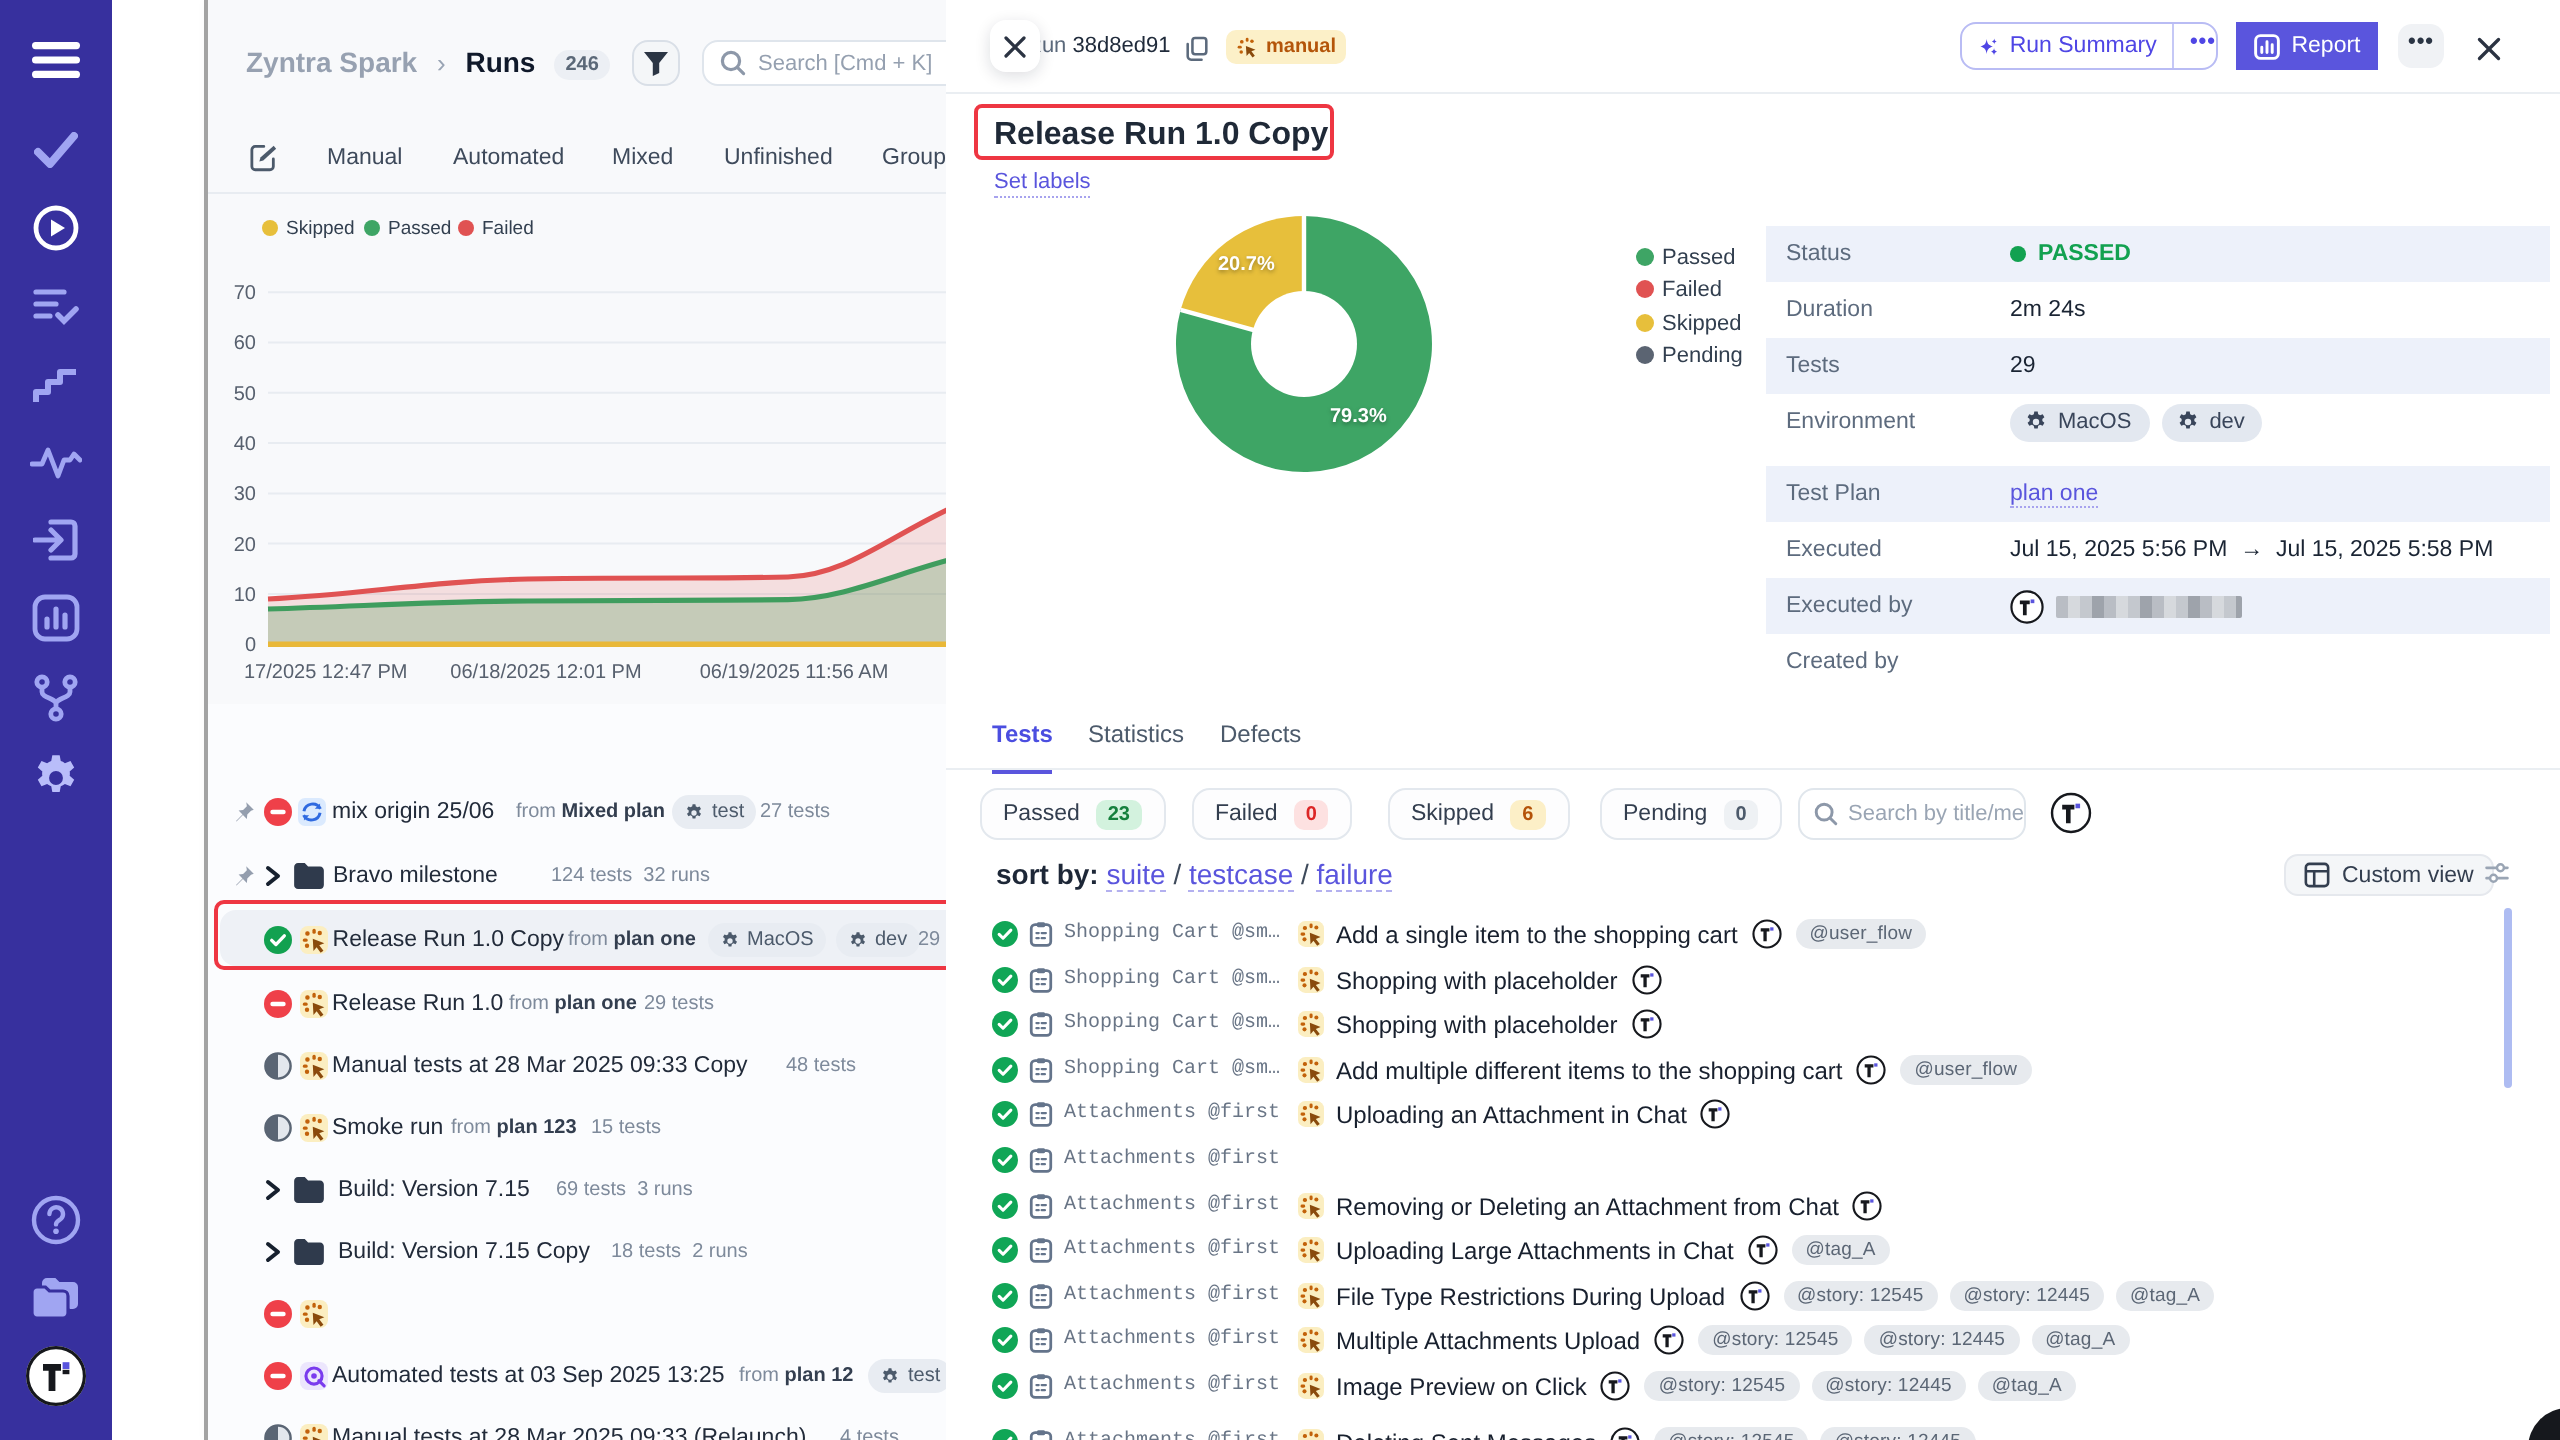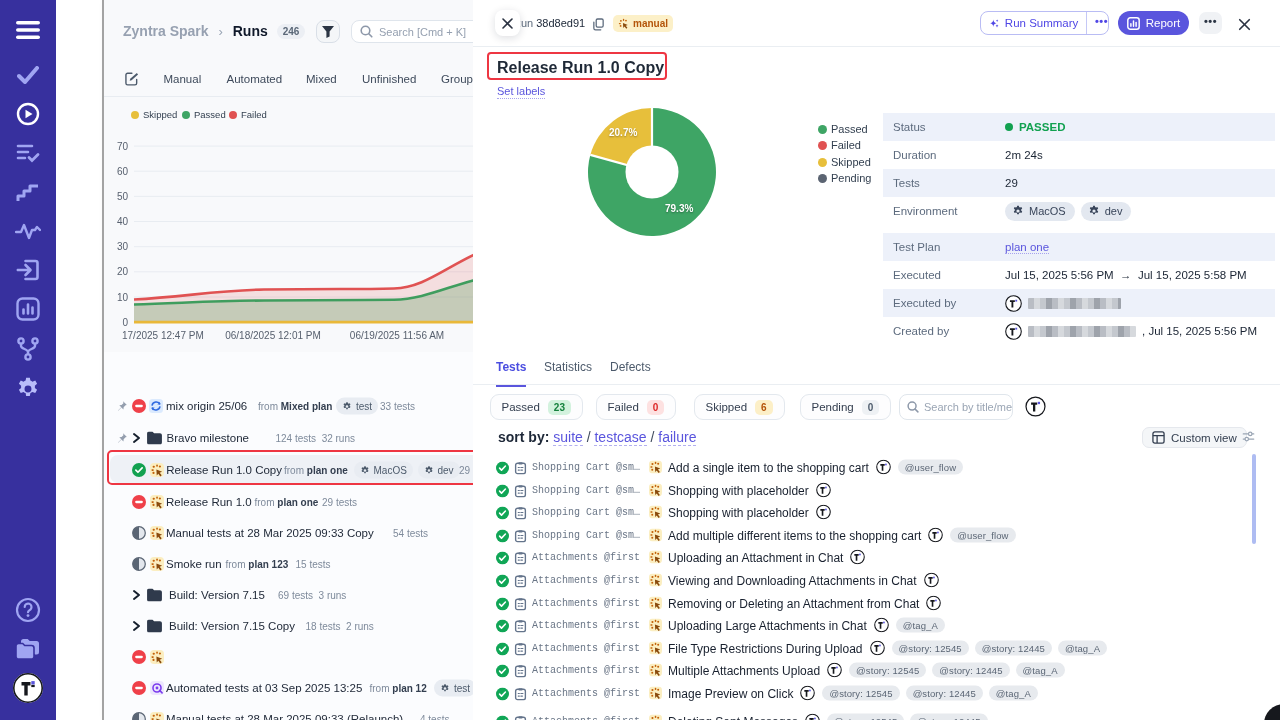--- a/index.html
+++ b/index.html
@@ -49,21 +49,21 @@
 .rphdr { position:absolute; left:0; top:0; width:100%; height:47px; border-bottom:1px solid #eaeef2; }
 .runlabel { position:absolute; left:40px; top:17px; font-size:11px; color:#5c6a7c; }
 .runlabel b { color:#202b3b; font-weight:400; }
 .manualchip { position:absolute; left:140px; top:15px; height:17px; background:#fcf0c8; border-radius:5px;
   display:flex; align-items:center; gap:4px; padding:0 5px; font-size:10px; font-weight:700; color:#b4550a; }
 .btn-summary { position:absolute; left:507px; top:11px; width:129px; height:24px; border:1px solid #b9bcf4;
   border-radius:8px; background:#fff; display:flex; align-items:center; }
 .btn-summary .txt { color:#4f46e5; font-size:11.5px; font-weight:400; margin-left:6px; white-space:nowrap;}
 .btn-summary .div { width:1px; height:100%; background:#c5c8f6; margin-left:8px; }
 .btn-report { position:absolute; left:645px; top:11px; width:71px; height:24px; background:#5a55dd;
-  border-radius:12px; display:flex; align-items:center; justify-content:center; gap:6px;
+  border-radius:0; display:flex; align-items:center; justify-content:center; gap:6px;
   color:#fff; font-size:11.5px; font-weight:400; }
 .btn-dots { position:absolute; left:726px; top:12px; width:23px; height:22px; background:#f0f2f5;
   border-radius:7px; display:flex; align-items:center; justify-content:center; }
 .dots3 { letter-spacing:.5px; font-weight:800; font-size:11px; color:#2b3544; line-height:8px; margin-top:-5px;}
 .btn-x { position:absolute; left:765px; top:18px; width:13px; height:13px; }
 
 .title-annot { position:absolute; left:14px; top:52px; width:180px; height:28px;
   border:2.5px solid #ee3642; border-radius:4px; }
 .rtitle-big { position:absolute; left:24px; top:58.5px; font-size:16px; font-weight:700; color:#1f2937; }
 .setlabels { position:absolute; left:24px; top:85px; font-size:11px; color:#5a55dd;
@@ -293,21 +293,21 @@
               <path d="M3.2 9.8a5 5 0 009.4-1.4"></path>
             </g>
             <path d="M12.6 3.2v3h-3z" fill="#2f6ae0"></path>
             <path d="M3.4 12.8v-3h3z" fill="#2f6ae0"></path>
           </svg>
         <span class="rr rtitle" style="left:62px">mix origin 25/06</span>
         <span class="rr rfrom" style="left:154px">from <b>Mixed plan</b></span>
         <span class="rr rchip" style="left:232px"><svg width="10" height="10" viewBox="0 0 24 24">
               <path fill="#4c5a6b" d="M10.3 1.5h3.4l.5 2.7c.7.2 1.3.5 1.9 1l2.6-1 1.7 3-2.1 1.8c.1.3.1.7.1 1s0 .7-.1 1l2.1 1.8-1.7 3-2.6-1c-.6.4-1.2.8-1.9 1l-.5 2.7h-3.4l-.5-2.7c-.7-.2-1.3-.5-1.9-1l-2.6 1-1.7-3 2.1-1.8c-.1-.3-.1-.7-.1-1s0-.7.1-1L3.6 7.2l1.7-3 2.6 1c.6-.4 1.2-.8 1.9-1l.5-2.7zM12 15.2a3.2 3.2 0 100-6.4 3.2 3.2 0 000 6.4z"></path>
             </svg>test</span>
-        <span class="rr rcount" style="left:276px">33 tests</span>
+        <span class="rr rcount" style="left:276px">27 tests</span>
       </div>
 
       <div class="runrow" style="top:422.5px">
         <svg class="rr" style="left:12px" width="12" height="12" viewBox="0 0 16 16">
             <path d="M9.5 1.5l5 5-1.8.6-2.5 2.5-.3 3-2.6-2.6L3 14.3l-.3-.3 4.3-4.3L4.4 7l3-.3 2.5-2.5z" fill="#949eae"></path>
           </svg>
           <svg class="rr" style="left:27.5px" width="9" height="11" viewBox="0 0 9 11">
             <path d="M2 1.5l5 4-5 4" fill="none" stroke="#16202e" stroke-width="2" stroke-linecap="round" stroke-linejoin="round"></path>
           </svg>
           <svg class="rr" style="left:42.5px" width="15" height="13" viewBox="0 0 16 14">
@@ -378,21 +378,21 @@
             <g fill="#c2620a">
               <rect x="7.1" y="1.6" width="1.9" height="2.8" rx="0.9"></rect>
               <rect x="1.6" y="7.1" width="2.8" height="1.9" rx="0.9"></rect>
               <rect x="3" y="3" width="2.5" height="2.5" rx="1.1"></rect>
               <circle cx="11.3" cy="4" r="1.25"></circle>
               <circle cx="4" cy="11.3" r="1.25"></circle>
             </g>
             <path d="M7.3 7.3l6.6 2.6-2.9 1.1 2.4 3.1-1.6 1.2-2.3-3.1-1.8 2.1z" fill="#8a4a0c"></path>
           </svg>
         <span class="rr rtitle" style="left:62px">Manual tests at 28 Mar 2025 09:33 Copy</span>
-        <span class="rr rcount" style="left:289px">54 tests</span>
+        <span class="rr rcount" style="left:289px">48 tests</span>
       </div>
 
       <div class="runrow" style="top:548.5px">
         <svg class="rr" style="left:28px" width="14" height="14" viewBox="0 0 16 16">
             <circle cx="8" cy="8" r="7.2" fill="#e3e7ed" stroke="#5a6574" stroke-width="1.4"></circle>
             <path d="M8 .8A7.2 7.2 0 008 15.2z" fill="#5a6574"></path>
           </svg>
           <svg class="rr" style="left:45.5px" width="14" height="14" viewBox="0 0 16 16">
             <rect width="16" height="16" rx="4.5" fill="#fbeec1"></rect>
             <g fill="#c2620a">
@@ -595,29 +595,20 @@
             <svg width="17" height="17" viewBox="0 0 31 31">
               <circle cx="15.5" cy="15.5" r="14.2" fill="#fff" stroke="#16181d" stroke-width="2"></circle>
               <path d="M9 9.5h9v3.4h-2.8V23h-3.4V12.9H9z" fill="#16181d"></path>
               <rect x="18.8" y="8.6" width="3.4" height="3.4" fill="#5a55dd"></rect>
             </svg>
             <span class="redact" style="width:93px"></span>
           </span>
         </div>
       <div class="srow" style="top:317px">
           <span class="lab">Created by</span>
-        <span class="val">
-            <svg width="17" height="17" viewBox="0 0 31 31">
-              <circle cx="15.5" cy="15.5" r="14.2" fill="#fff" stroke="#16181d" stroke-width="2"></circle>
-              <path d="M9 9.5h9v3.4h-2.8V23h-3.4V12.9H9z" fill="#16181d"></path>
-              <rect x="18.8" y="8.6" width="3.4" height="3.4" fill="#5a55dd"></rect>
-            </svg>
-            <span class="redact" style="width:108px"></span>
-            <span>, Jul 15, 2025 5:56 PM</span>
-          </span>
         </div>
 
       <div class="rtabs">
           <span class="a">Tests</span>
           <span class="b" style="left:71px">Statistics</span>
           <span class="b" style="left:137px">Defects</span>
         </div>
       <div class="rtabline"></div>
 
       <div class="fchip" style="left:16.5px;">Passed <span class="n n-g">23</span></div>
@@ -794,35 +785,20 @@
             <span class="abs" style="left:23px;top:50%;transform:translateY(-50%);height:13px;"><svg width="13" height="13" viewBox="0 0 16 16">
                 <circle cx="8" cy="8" r="8" fill="#10a656"></circle>
                 <path d="M4.4 8.2l2.4 2.4 4.8-5" fill="none" stroke="#fff" stroke-width="1.9" stroke-linecap="round" stroke-linejoin="round"></path>
               </svg></span>
             <span class="abs" style="left:41px;top:50%;transform:translateY(-50%);height:13px;"><svg width="13" height="13" viewBox="0 0 16 16">
                 <rect x="2" y="2.2" width="12" height="12.8" rx="2.4" fill="none" stroke="#64748b" stroke-width="1.7"></rect>
                 <rect x="5.4" y="0.8" width="5.2" height="3" rx="1" fill="#64748b"></rect>
                 <path d="M5.2 7.4h1.4M8.4 7.4H11M5.2 10.6h1.4M8.4 10.6h2" stroke="#64748b" stroke-width="1.4" stroke-linecap="round"></path>
               </svg></span>
             <span class="suite">Attachments @first</span>
-        <div class="ttl"><svg width="13" height="13" viewBox="0 0 16 16" style="flex:none">
-                <rect width="16" height="16" rx="4.5" fill="#fbeec1"></rect>
-                <g fill="#c2620a">
-                  <rect x="7.1" y="1.6" width="1.9" height="2.8" rx="0.9"></rect>
-                  <rect x="1.6" y="7.1" width="2.8" height="1.9" rx="0.9"></rect>
-                  <rect x="3" y="3" width="2.5" height="2.5" rx="1.1"></rect>
-                  <circle cx="11.3" cy="4" r="1.25"></circle>
-                  <circle cx="4" cy="11.3" r="1.25"></circle>
-                </g>
-                <path d="M7.3 7.3l6.6 2.6-2.9 1.1 2.4 3.1-1.6 1.2-2.3-3.1-1.8 2.1z" fill="#8a4a0c"></path>
-              </svg>Viewing and Downloading Attachments in Chat<svg width="15" height="15" viewBox="0 0 31 31" style="margin:0 1px;flex:none">
-                <circle cx="15.5" cy="15.5" r="14" fill="#fff" stroke="#16181d" stroke-width="2.2"></circle>
-                <path d="M9 9.5h9v3.4h-2.8V23h-3.4V12.9H9z" fill="#16181d"></path>
-                <rect x="18.8" y="8.6" width="3.4" height="3.4" fill="#5a55dd"></rect>
-              </svg></div>
           </div>
       <div class="trow" style="top:592px">
             <span class="abs" style="left:23px;top:50%;transform:translateY(-50%);height:13px;"><svg width="13" height="13" viewBox="0 0 16 16">
                 <circle cx="8" cy="8" r="8" fill="#10a656"></circle>
                 <path d="M4.4 8.2l2.4 2.4 4.8-5" fill="none" stroke="#fff" stroke-width="1.9" stroke-linecap="round" stroke-linejoin="round"></path>
               </svg></span>
             <span class="abs" style="left:41px;top:50%;transform:translateY(-50%);height:13px;"><svg width="13" height="13" viewBox="0 0 16 16">
                 <rect x="2" y="2.2" width="12" height="12.8" rx="2.4" fill="none" stroke="#64748b" stroke-width="1.7"></rect>
                 <rect x="5.4" y="0.8" width="5.2" height="3" rx="1" fill="#64748b"></rect>
                 <path d="M5.2 7.4h1.4M8.4 7.4H11M5.2 10.6h1.4M8.4 10.6h2" stroke="#64748b" stroke-width="1.4" stroke-linecap="round"></path>

